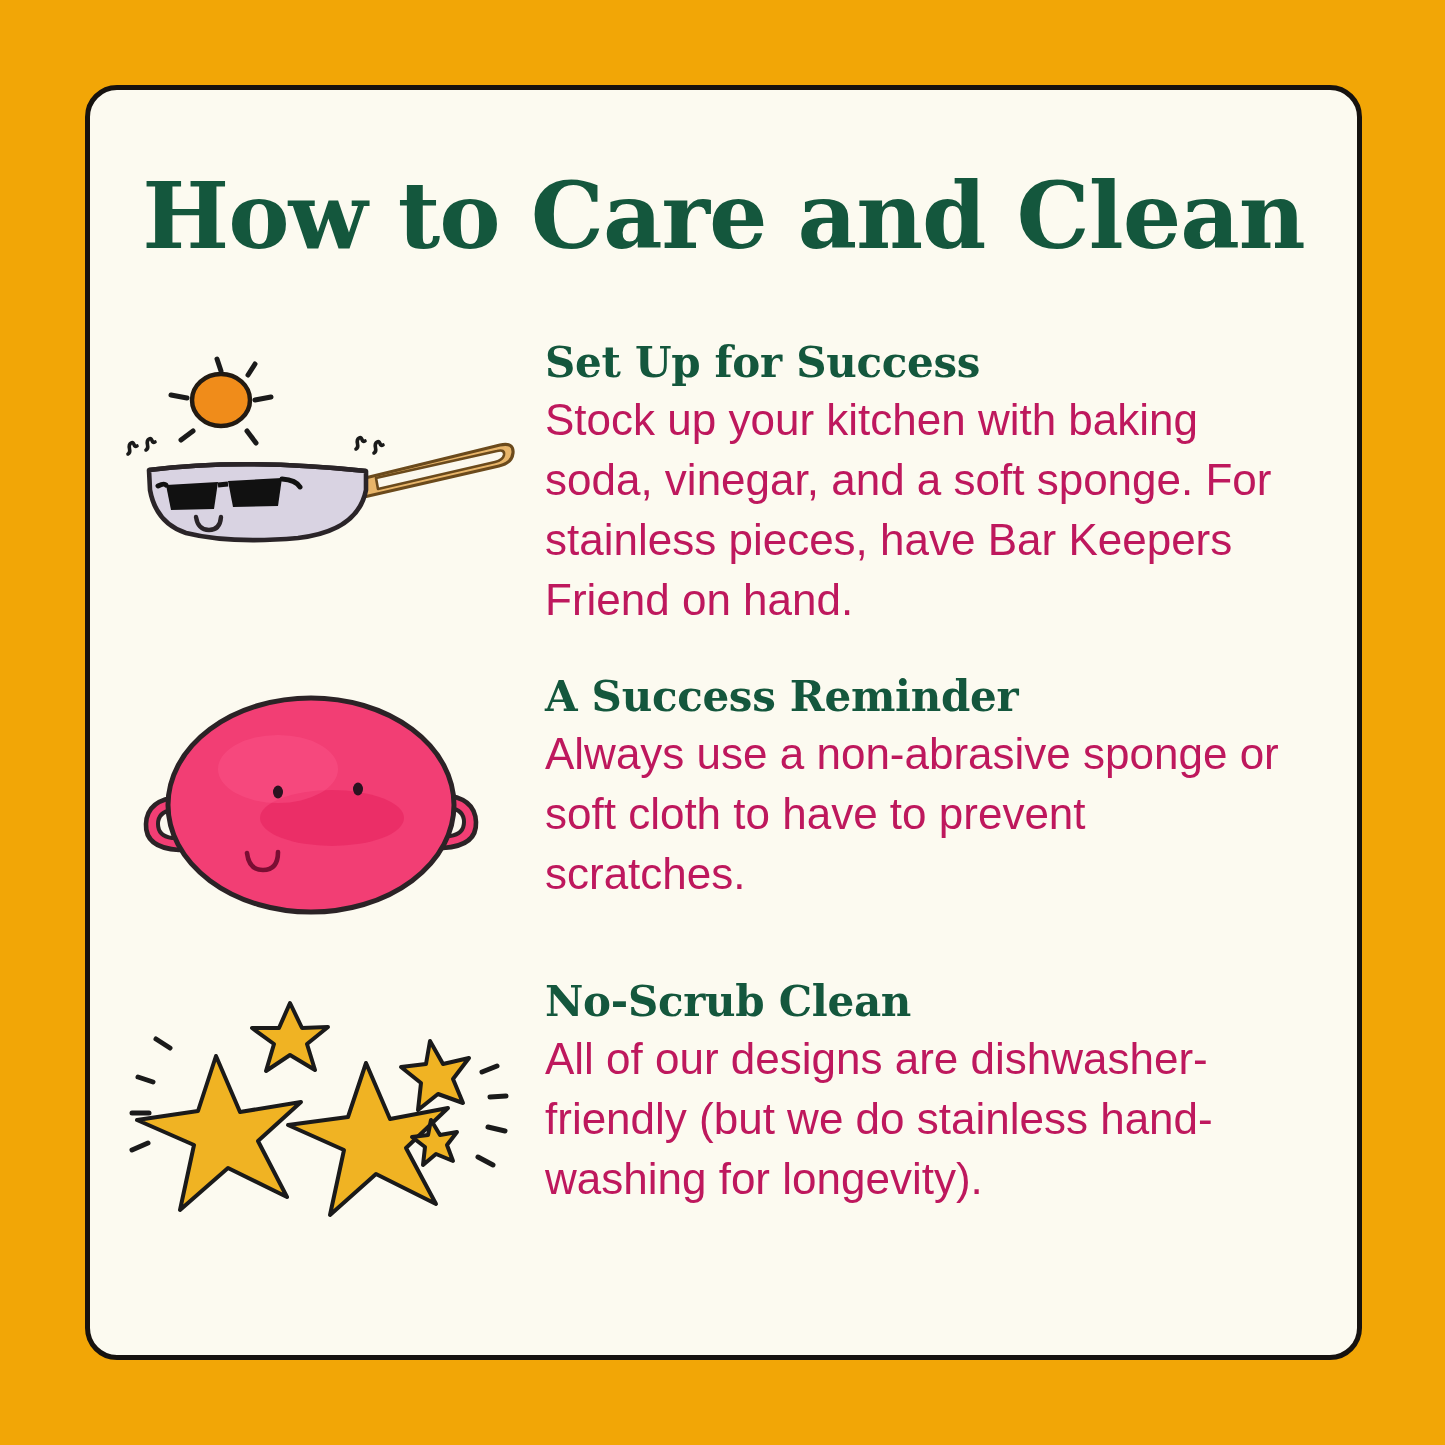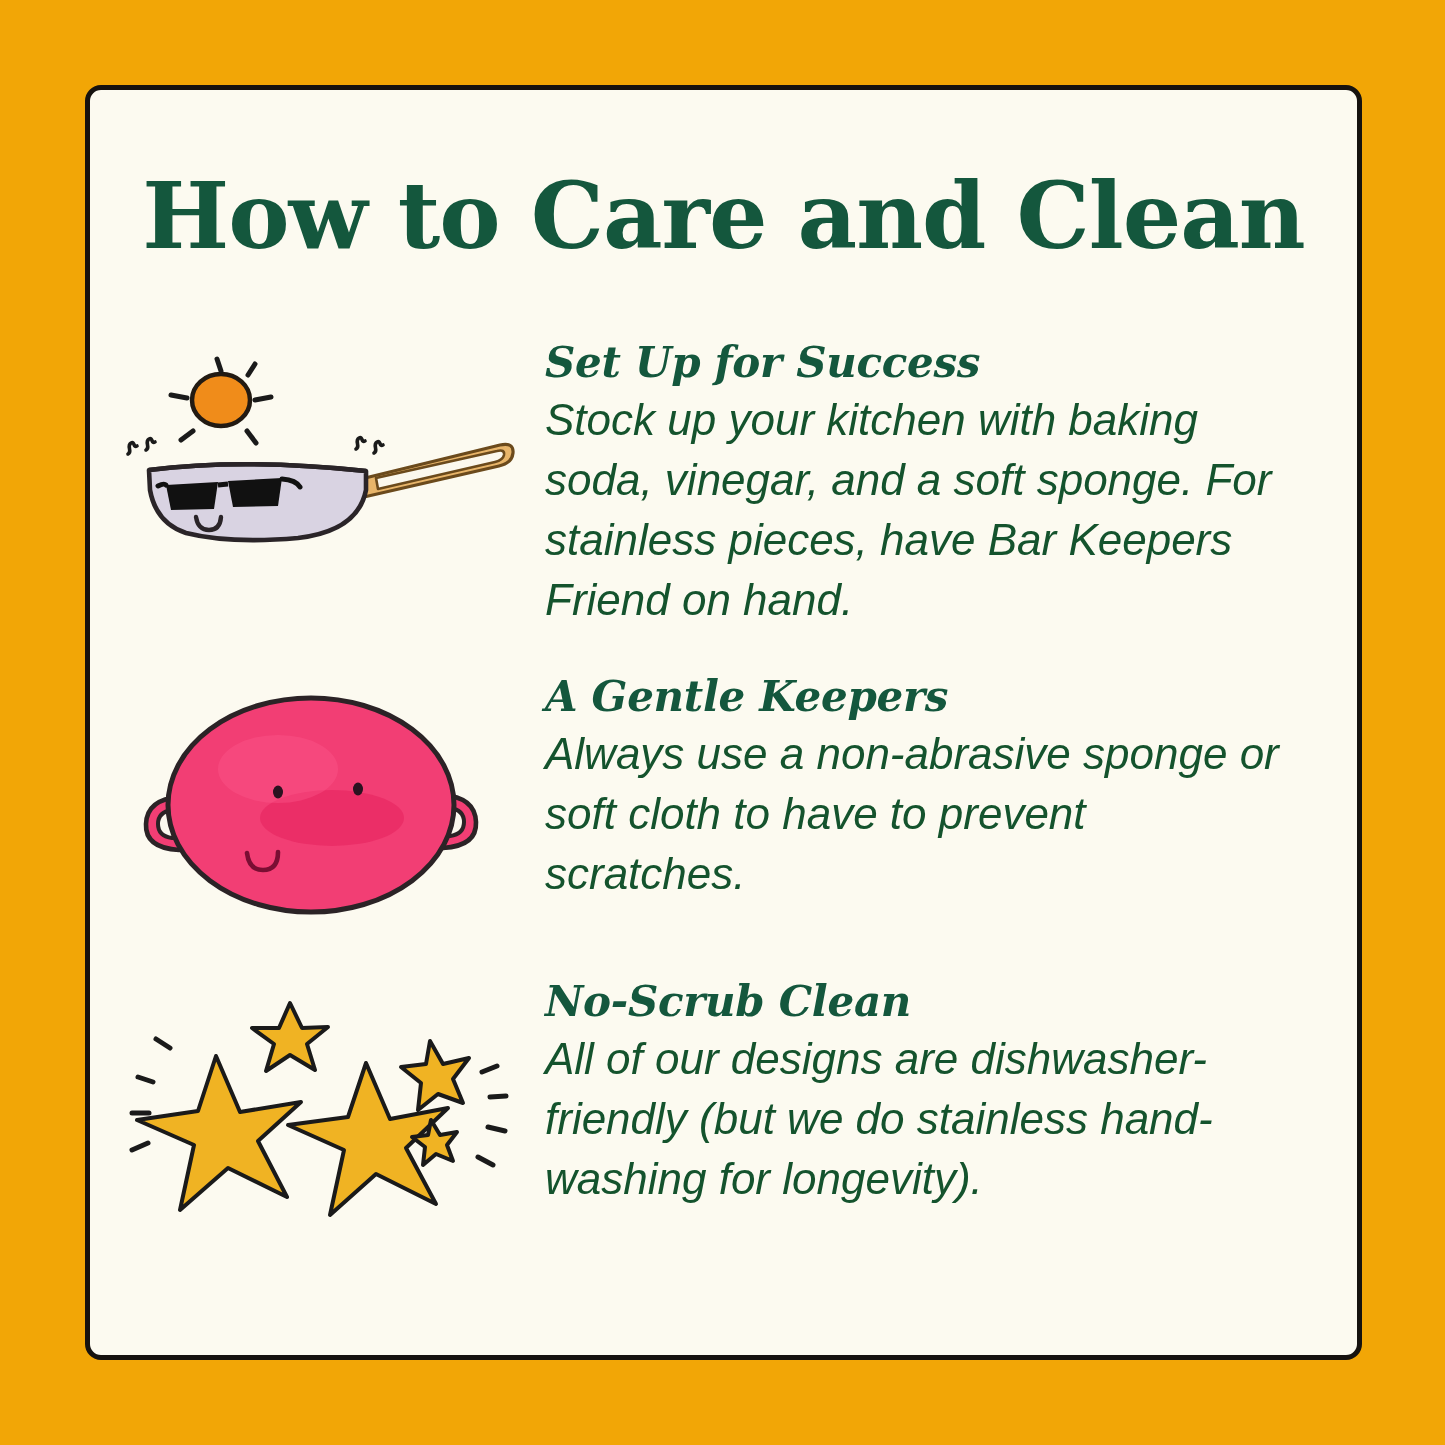--- a/index.html
+++ b/index.html
@@ -12,21 +12,21 @@
   .stage{position:relative;width:1445px;height:1445px;}
 
   
   .card{
     position:absolute;
     left:85px;top:85px;
     width:1277px;height:1275px;
     box-sizing:border-box;
     background:#FCFAF0;
     border:5px solid #16120F;
-    border-radius:16px;
+    border-radius:32px;
   }
 
   
   .title{
     position:absolute;
     left:0;right:0;top:80px;
     text-align:center;
     color:#14573D;
     font-family:"DejaVu Serif", serif;
     font-weight:700;
@@ -55,34 +55,33 @@
     flex:0 0 455px;
     display:flex;
     align-items:center;
     justify-content:center;
     padding-top:10px;
   }
   .copy{
     flex:1 1 auto;
     padding-right:55px;
     padding-top:4px;
-    font-style:italic;
   }
 
   .sec-head{
     color:#14573D;
     font-family:"DejaVu Serif", serif;
     font-weight:700;
     font-size:42px;
     line-height:1.12;
     margin:0 0 4px 0;
     letter-spacing:-0.3px;
   }
   .sec-body{
-    color:#14532d;
+    color:#be185d;
     font-family:"Liberation Sans", sans-serif;
     font-weight:400;
     font-size:44px;
     line-height:1.36;
     margin:0;
     max-width:740px;
   }
 
   svg{display:block;}
 </style>
@@ -171,21 +170,21 @@
             <ellipse cx="160" cy="90" rx="60" ry="34" fill="#FF5C8E" opacity="0.35"></ellipse>
 
             <ellipse cx="160" cy="113" rx="5" ry="6.5" fill="#2B1220"></ellipse>
             <ellipse cx="240" cy="110" rx="5" ry="6.5" fill="#2B1220"></ellipse>
 
             <path d="M129 174 q2 17 16 17 q15 0 15 -18" fill="none" stroke="#7A0E33" stroke-width="4.6" stroke-linecap="round"></path>
           </svg>
         </div>
 
         <div class="copy">
-          <h2 class="sec-head">A Gentle Keepers</h2>
+          <h2 class="sec-head">A Success Reminder</h2>
           <p class="sec-body">Always use a non-abrasive sponge or soft cloth to have to prevent scratches.</p>
         </div>
       </div>
 
       <div class="row">
         <div class="art">
           <svg width="400" height="235" viewBox="0 0 400 235">
             <g stroke="#1A1A1A" stroke-width="4" stroke-linejoin="round" fill="#F0B323">
 
               <path d="M172 19 L184 44 L210 43 L189 60 L197 86 L172 71 L148 87 L156 60 L134 44 L161 44 Z"></path>

